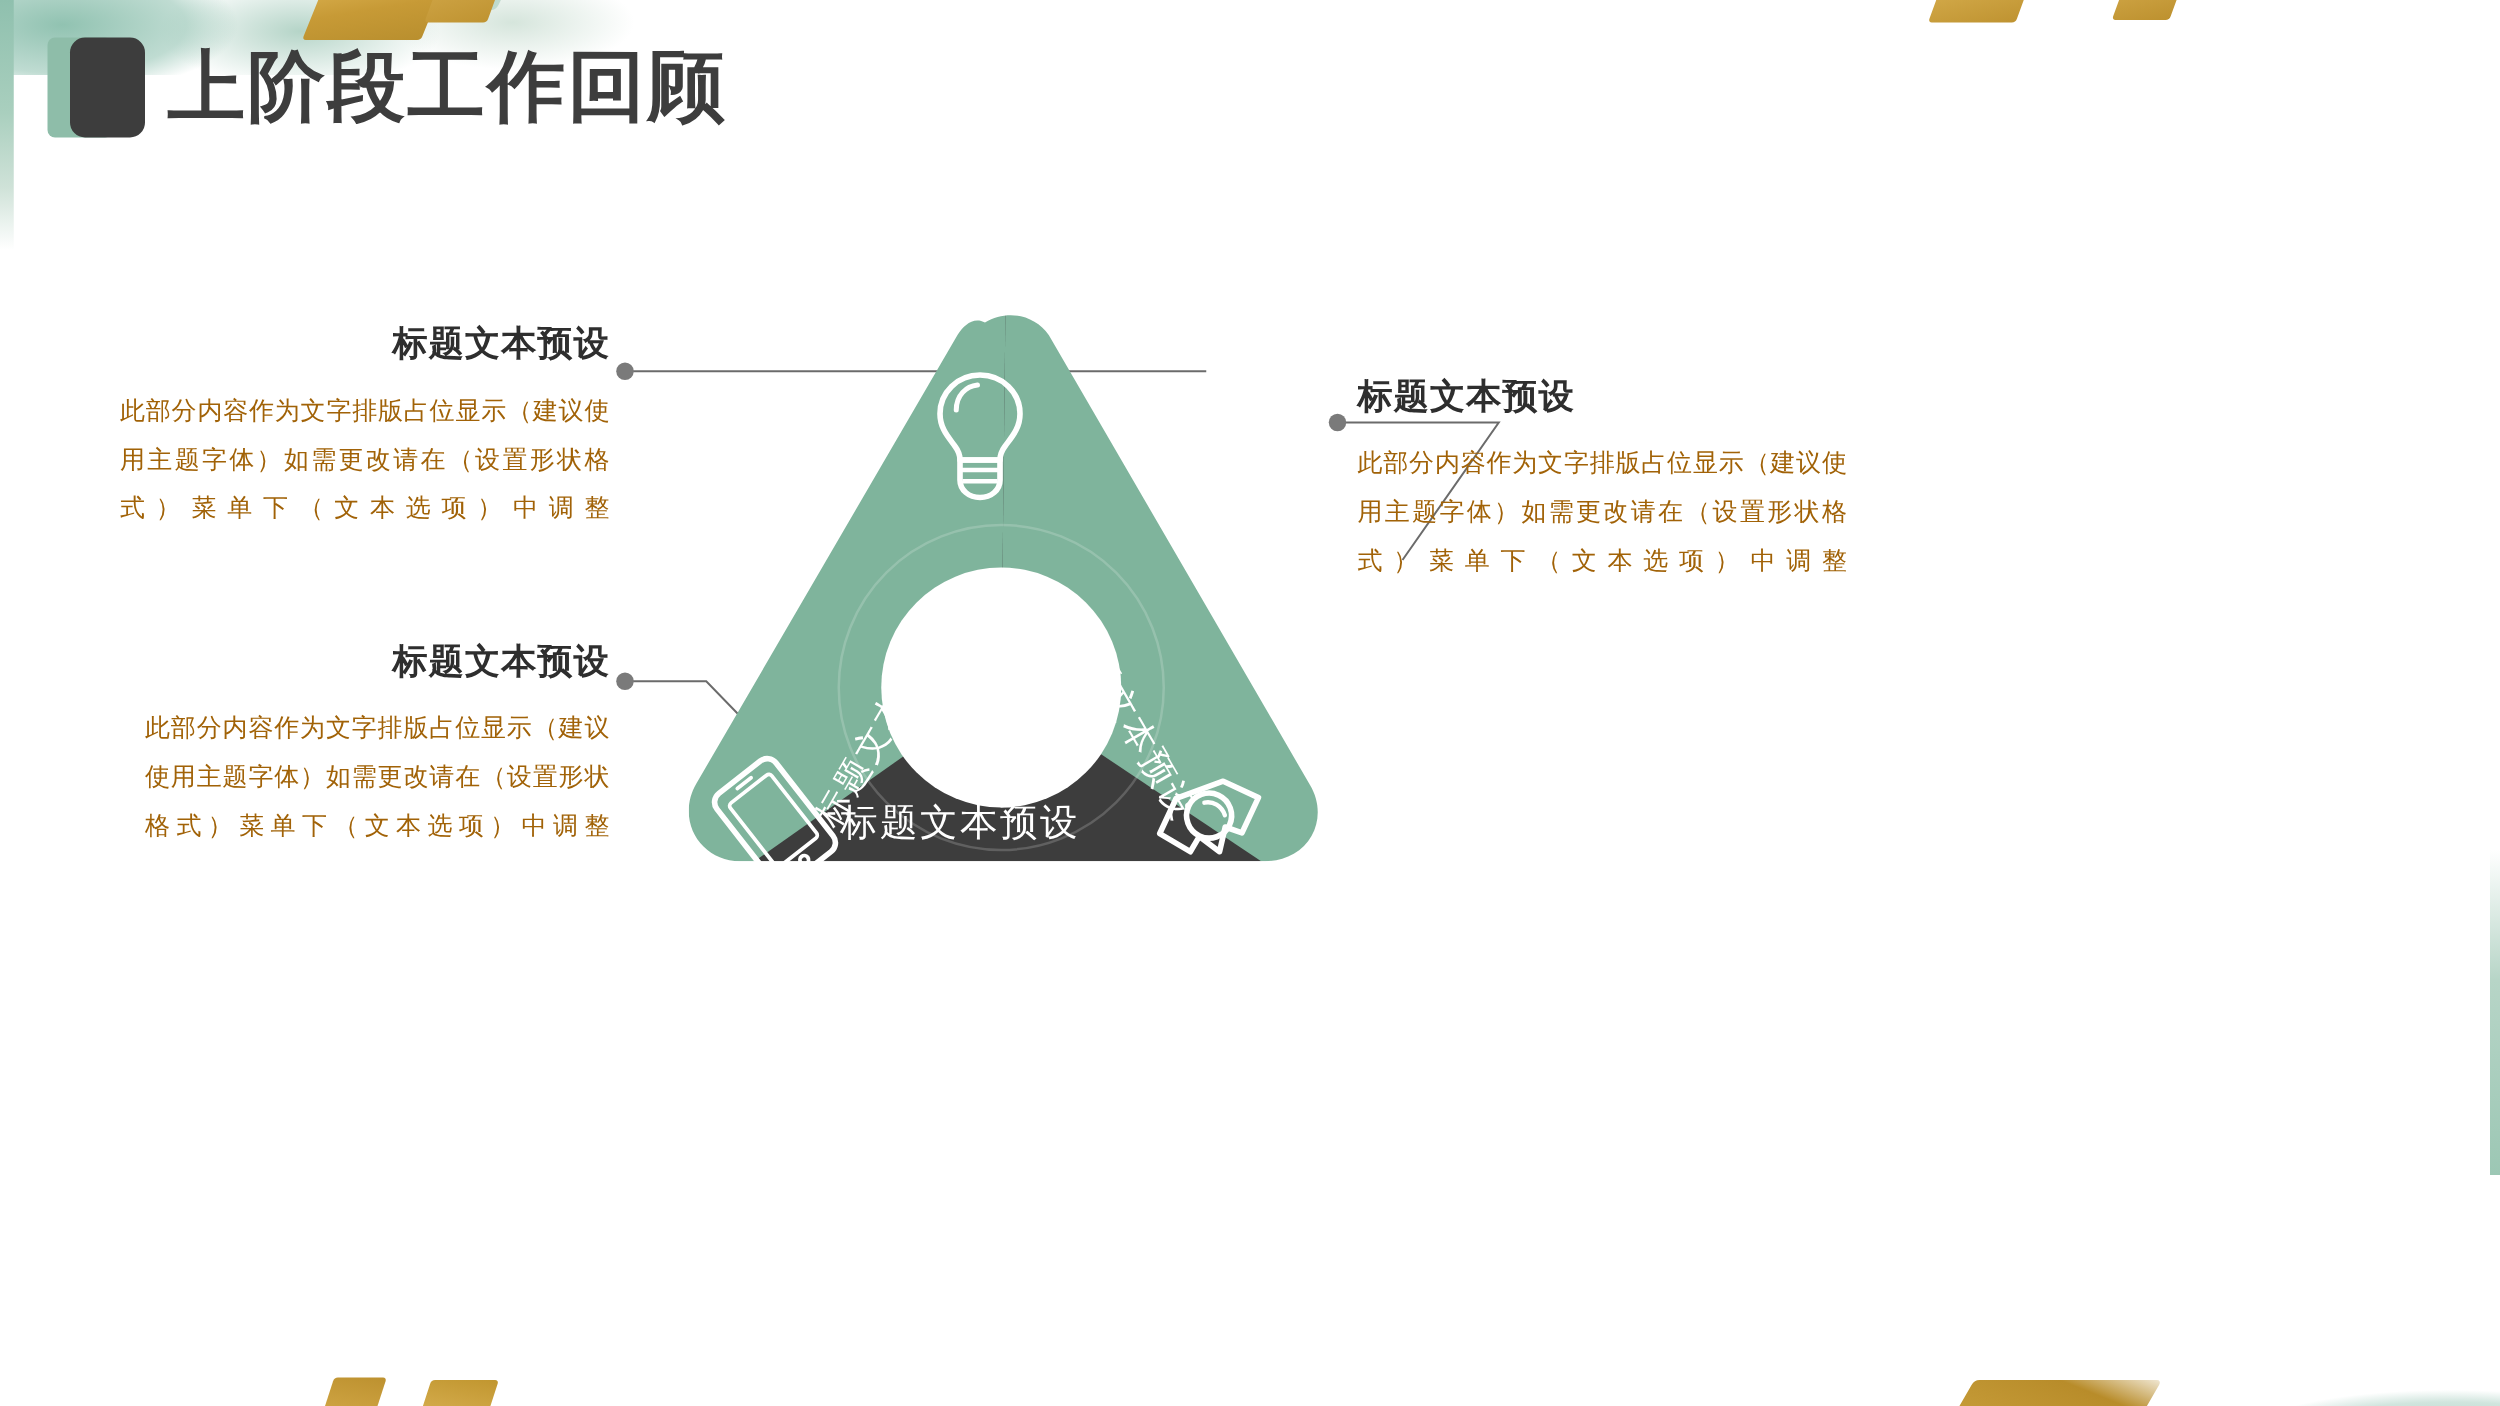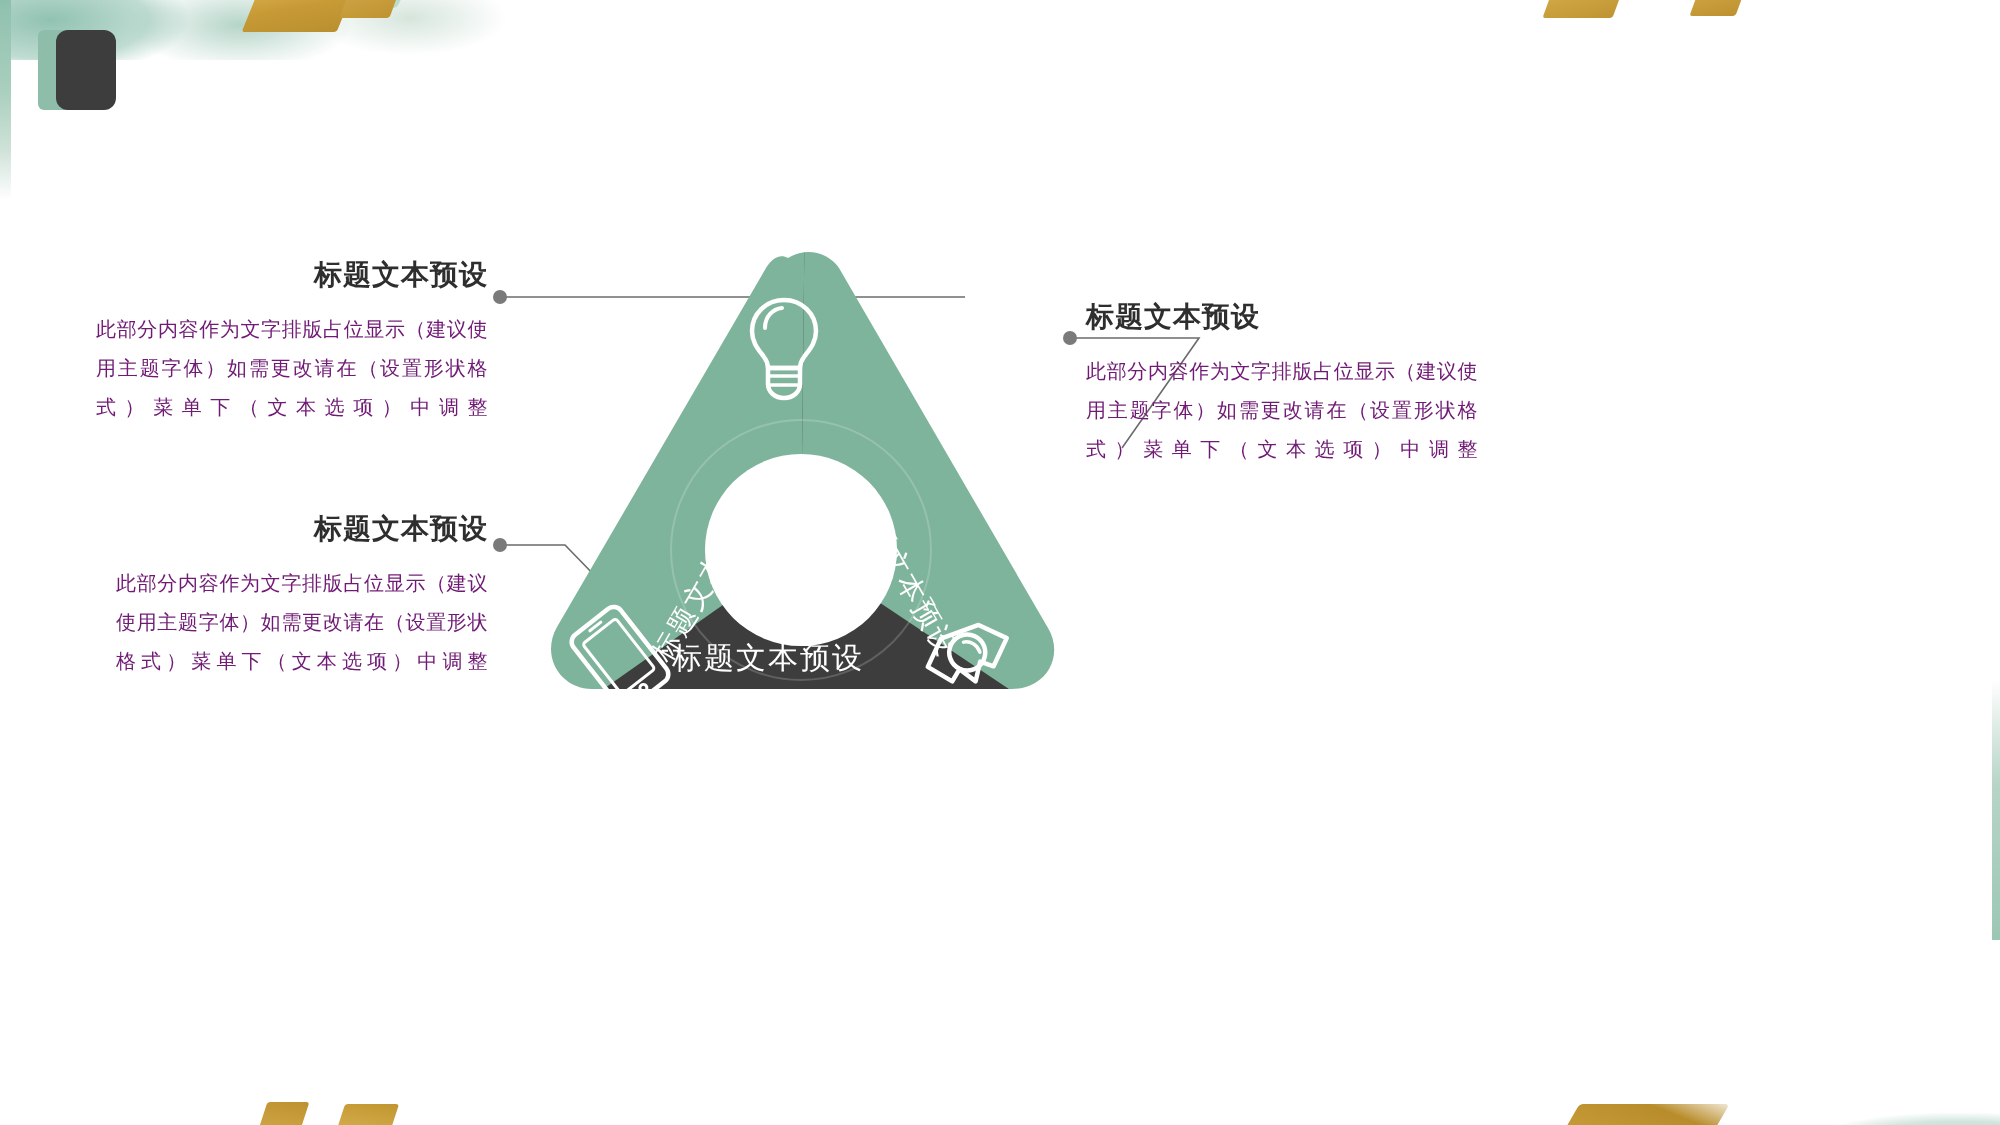--- a/index.html
+++ b/index.html
@@ -115,21 +115,21 @@
     font-size:28px; letter-spacing:2px;
   }
 
   
   .callout { position:absolute; }
   .callout-heading {
     font-size:28px; font-weight:bold; color:#2e2e2e; letter-spacing:1px;
     line-height:1.2; white-space:nowrap;
   }
   .callout-body {
-    font-size:20px; color:#701a75; line-height:1.95;
+    font-size:20px; color:#a16207; line-height:1.95;
     letter-spacing:.5px; text-align:justify; text-align-last:justify;
   }
   #callout-1 { left:96px; top:258px; width:392px; text-align:right; }
   #callout-1 .callout-heading { margin-bottom:18px; }
   #callout-2 { left:1086px; top:300px; width:392px; text-align:left; }
   #callout-2 .callout-heading { margin-bottom:18px; }
   #callout-3 { left:116px; top:512px; width:372px; text-align:right; }
   #callout-3 .callout-heading { margin-bottom:18px; }
 
   
@@ -153,20 +153,21 @@
   <div class="deco deco-bottom-gold-b"></div>
   <div class="deco deco-bottom-right"></div>
   <div class="deco deco-bottom-right-gold"></div>
   <div class="deco deco-right-edge"></div>
 
   <div id="header">
     <div class="title-badge">
       <div class="badge-green"></div>
       <div class="badge-dark"></div>
     </div>
+    <div id="page-title">上阶段工作回顾</div>
   </div>
 
   <svg id="connectors" viewBox="0 0 2000 1125">
 
     <path class="conn-line" d="M 505 297 L 965 297"></path>
     <circle class="conn-dot" cx="500" cy="297" r="7"></circle>
 
     <path class="conn-line" d="M 1065 338 L 1199 338 L 1122 448"></path>
     <circle class="conn-dot" cx="1070" cy="338" r="7"></circle>
 

